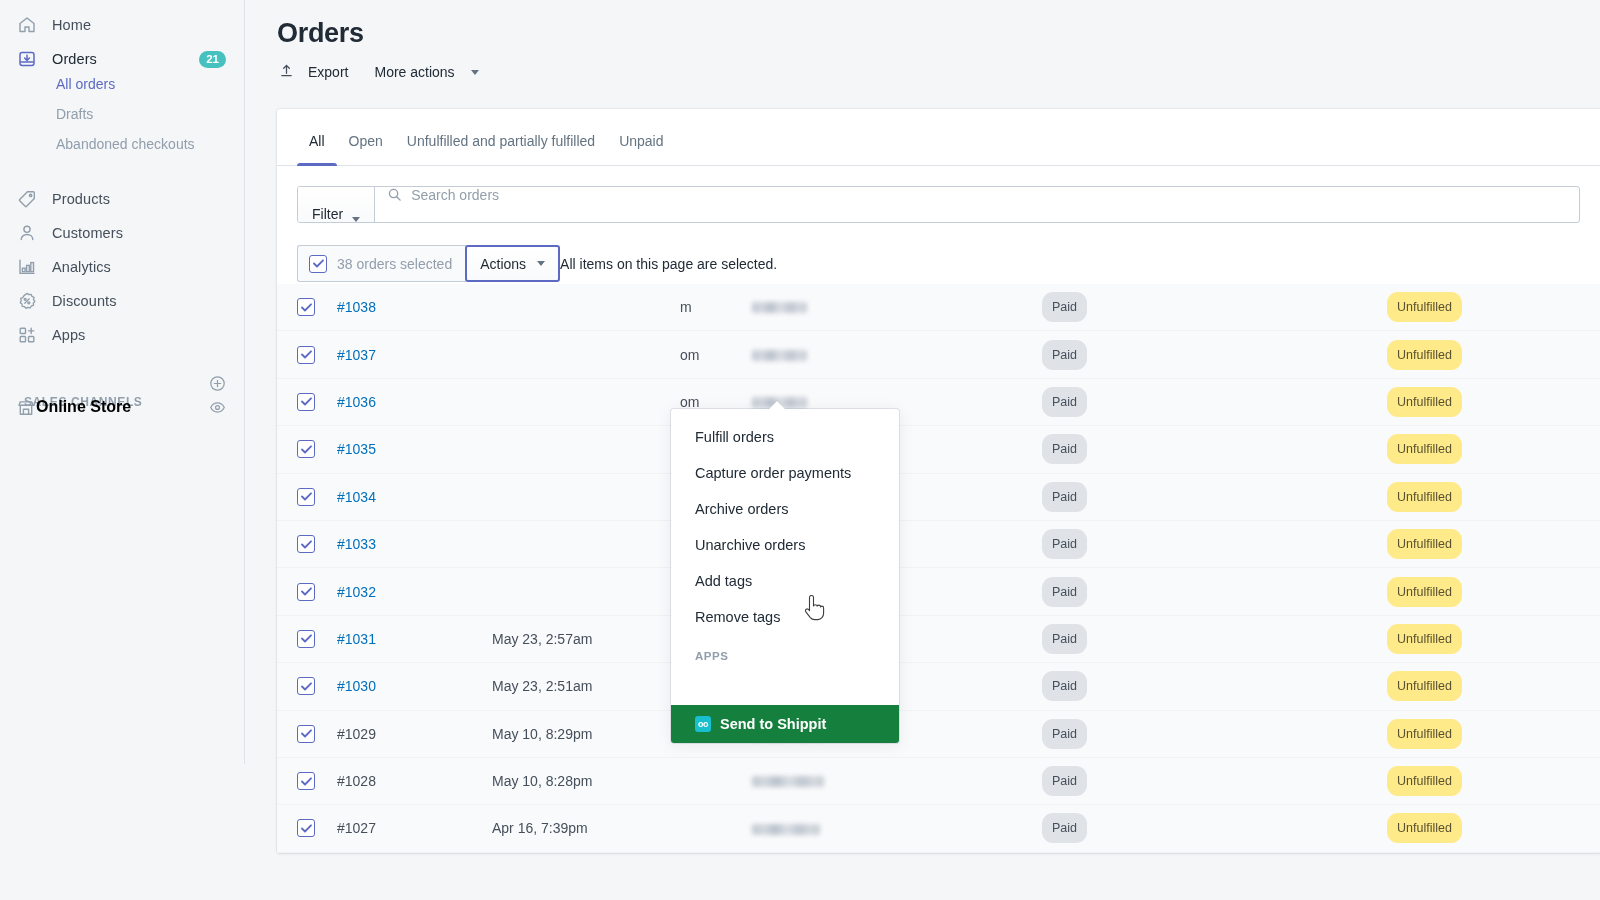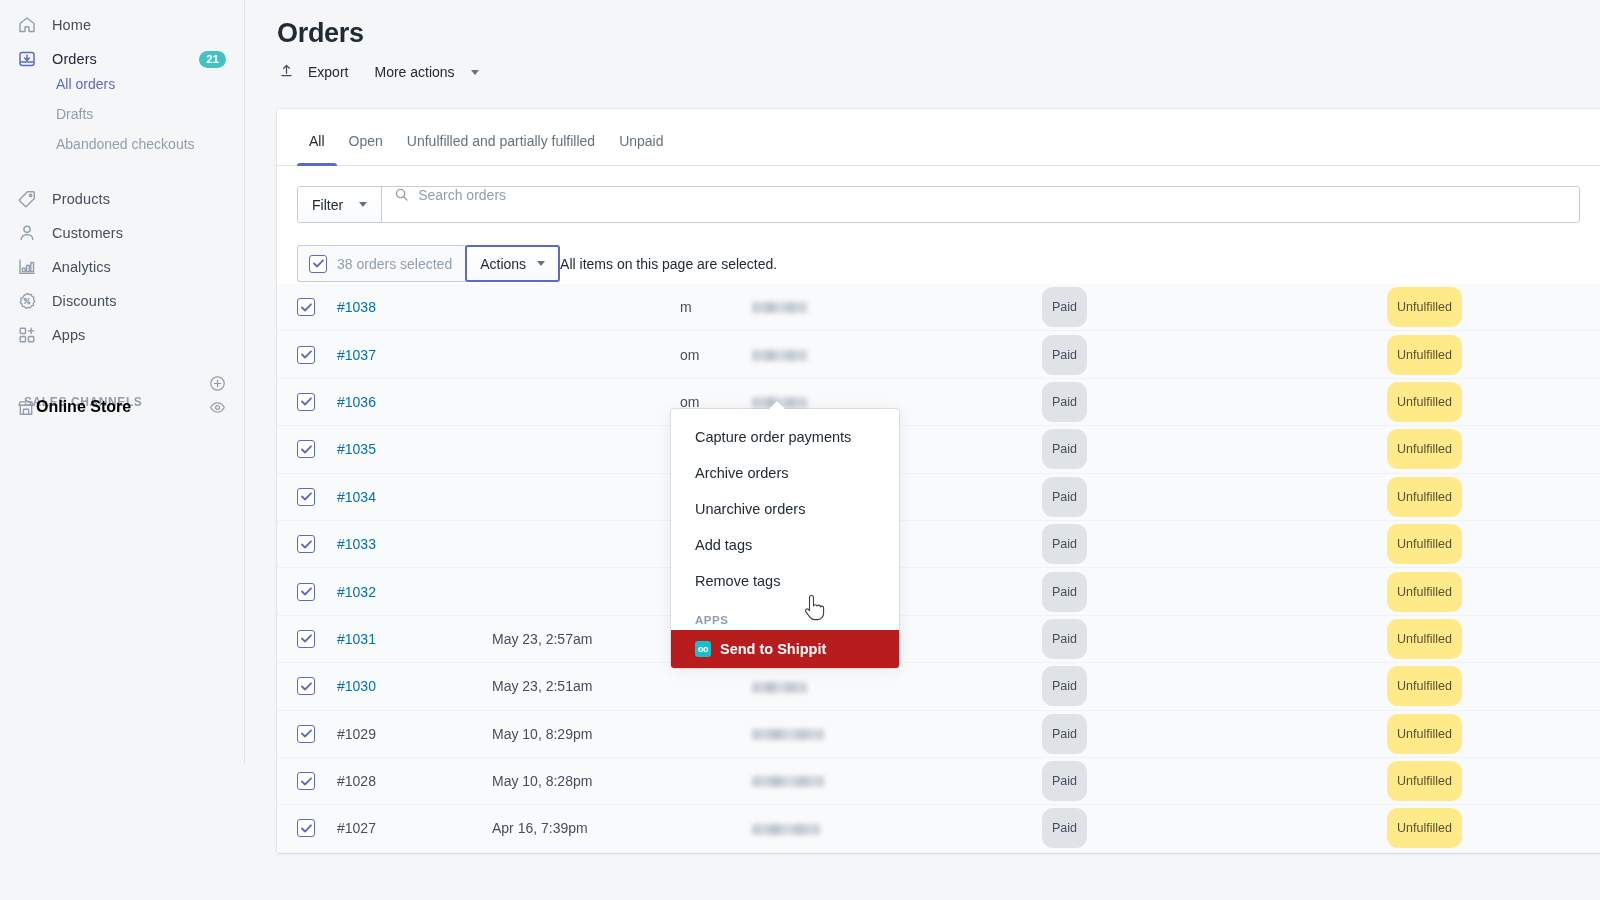--- a/index.html
+++ b/index.html
@@ -128,21 +128,21 @@
   .filter-row {
     display: flex; align-items: stretch;
     margin: 20px 20px 0 20px;
     height: 37px;
     border: 1px solid #c4cdd5;
     border-radius: 3px;
     overflow: hidden;
     background: #fff;
   }
   .filter-btn {
-    display: flex; align-items: center; gap: 14px;
+    display: flex; align-items: flex-end; gap: 7px;
     padding: 0 14px;
     background: linear-gradient(180deg,#ffffff,#f9fafb);
     border-right: 1px solid #c4cdd5;
     font-size: 14px; color: #212b36;
     cursor: pointer;
   }
   .search-wrap { display:flex; align-items:flex-start; gap: 9px; padding: 0 12px; flex:1; }
   .search-ph { font-size: 14px; color: #919eab; }
 
   
@@ -208,21 +208,21 @@
     display: inline-block;
     height: 11px;
     background: linear-gradient(90deg,#b8bfc9 0%, #cdd3db 18%, #aeb6c2 34%, #d6dae1 52%, #b4bcc7 70%, #cfd4db 86%, #bcc3cd 100%);
     filter: blur(2.6px);
     opacity: 0.85;
     border-radius: 2px;
     vertical-align: middle;
   }
   .pill {
     display: inline-flex; align-items: center;
-    height: 40px; padding: 0 10px;
+    height: 30px; padding: 0 10px;
     border-radius: 11px;
     font-size: 12.5px;
     line-height: 22px;
     white-space: nowrap;
   }
   .pill.paid { background: #dfe3e8; color: #454f5b; }
   .pill.unfulfilled { background: #ffea8a; color: #595130; }
 
   
   .dropdown {
@@ -252,25 +252,26 @@
   }
   .dd-sep { height: 9px; }
   .dd-head {
     padding: 6px 16px 4px 24px;
     font-size: 11.5px; font-weight: 600; color: #919eab;
     letter-spacing: 0.5px;
   }
   .dd-app {
     display: flex; align-items: center; gap: 9px;
     padding: 9px 16px 9px 24px;
-    background: #b91c1c; color: #ffffff;
+    background: #15803d; color: #ffffff;
     font-size: 14.5px; font-weight: 600;
     cursor: pointer;
     border-radius: 0 0 3px 3px;
     line-height: 20px;
+    margin-top: 39px;
   }
   .shippit-ic {
     width: 16px; height: 16px; border-radius: 3px;
     background: #18bfcf;
     display: flex; align-items: center; justify-content: center;
     flex: 0 0 16px;
   }
   .shippit-ic span {
     font-size: 9px; color: #fff; font-weight: 700; line-height: 1;
     letter-spacing: -0.5px;
@@ -662,20 +663,21 @@
             <div class="c-date"><span>Apr 16, 7:39pm</span></div>
             <div class="c-cust"><span class="blurred" style="width:68px"></span></div>
             <div class="c-pay"><span class="pill paid">Paid</span></div>
             <div class="c-ful">
               <span class="pill unfulfilled">Unfulfilled</span>
             </div>
           </div>
         </div>
 
       <div class="dropdown">
+        <div class="dd-item">Fulfill orders</div>
         <div class="dd-item">Capture order payments</div>
         <div class="dd-item">Archive orders</div>
         <div class="dd-item">Unarchive orders</div>
         <div class="dd-item">Add tags</div>
         <div class="dd-item">Remove tags</div>
         <div class="dd-sep"></div>
         <div class="dd-head">APPS</div>
         <div class="dd-app">
           <span class="shippit-ic">
               <span>oo</span>

